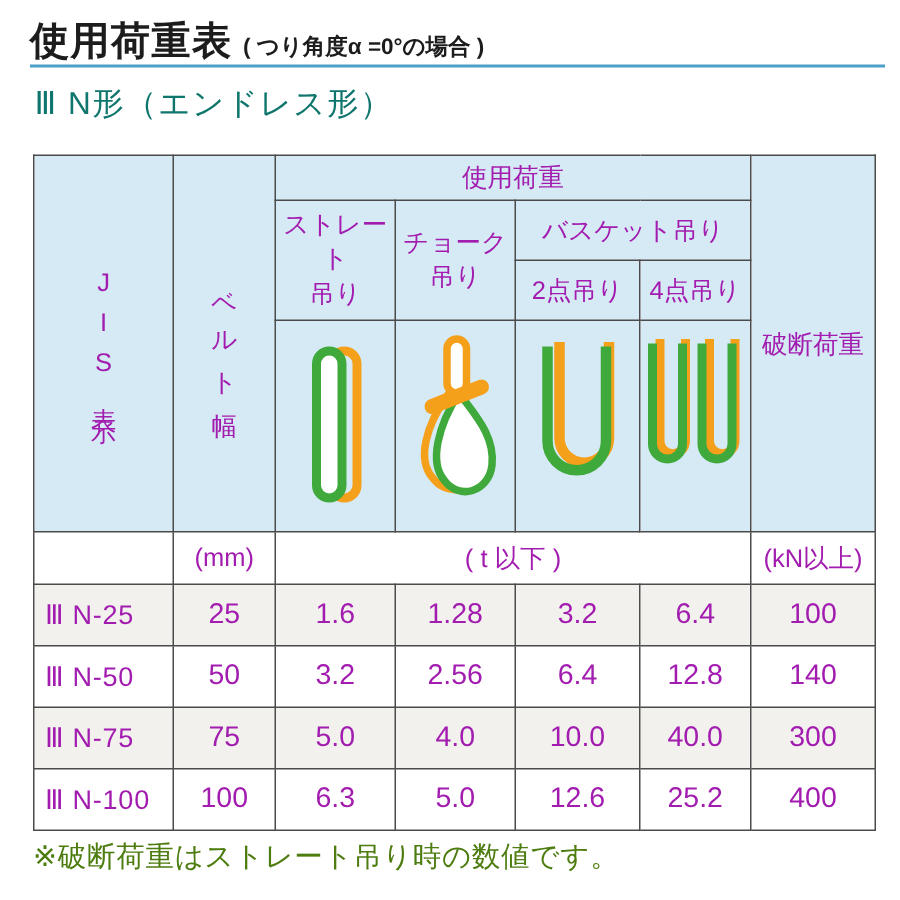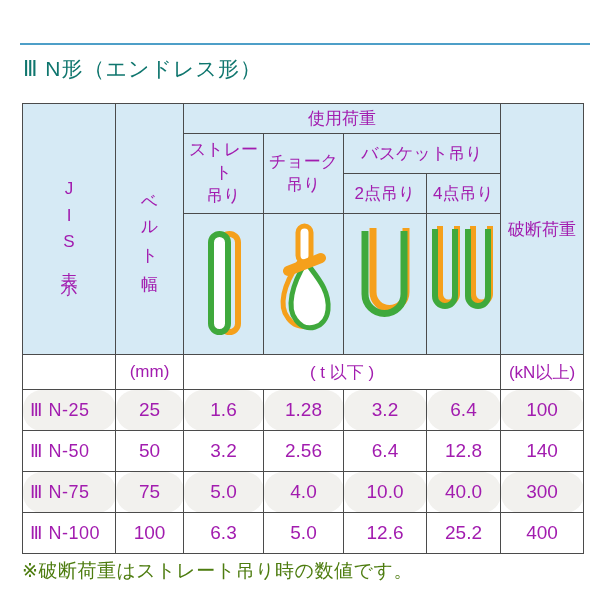--- a/index.html
+++ b/index.html
@@ -31,40 +31,42 @@
     border:1px solid #4b4b4b;padding:0;text-align:center;vertical-align:middle;
     font-size:17px;color:#a21caf;overflow:hidden;
   }
   td.hd{background:#D6EAF5;}
   .r1{height:30px;}
   .r2{height:40px;margin-left:46px;}
   .r3{height:40px;}
   .r4{height:140px;}
   .r5{height:35px;}
   tr.data{height:41px;}
-  tr.data td{font-size:19px;border-radius:19px;}
+  tr.data td{font-size:19px;}
   tr.alt td{background:#F2F1EE;}
   tr.data td.jis{text-align:left;padding-left:7px;font-size:18px;letter-spacing:0.5px;}
   .vtext{
     writing-mode:vertical-rl;text-orientation:upright;
     font-size:17px;letter-spacing:0.45em;display:inline-block;
   }
   .hd-main{font-size:18px;}
   .hd-sub{font-size:15.5px;line-height:1.35;}
   .units td{font-size:16px;background:#ffffff;}
   .icon-cell svg{display:block;margin:0 auto;}
   .footnote{
     position:absolute;left:22px;top:558px;font-size:19px;color:#4d7c0f;
     letter-spacing:0.5px;
   }
 </style>
 </head>
 <body>
 
 <div class="title-row">
+  <span class="title">使用荷重表</span>
+  <span class="title-note">( つり角度α =0°の場合 )</span>
 </div>
 <div class="title-underline"></div>
 <div class="subtitle">Ⅲ N形（エンドレス形）</div>
 
 <table class="load">
   <colgroup>
     <col style="width:93px">
       <col style="width:68px">
       <col style="width:80px">
     <col style="width:80px">

